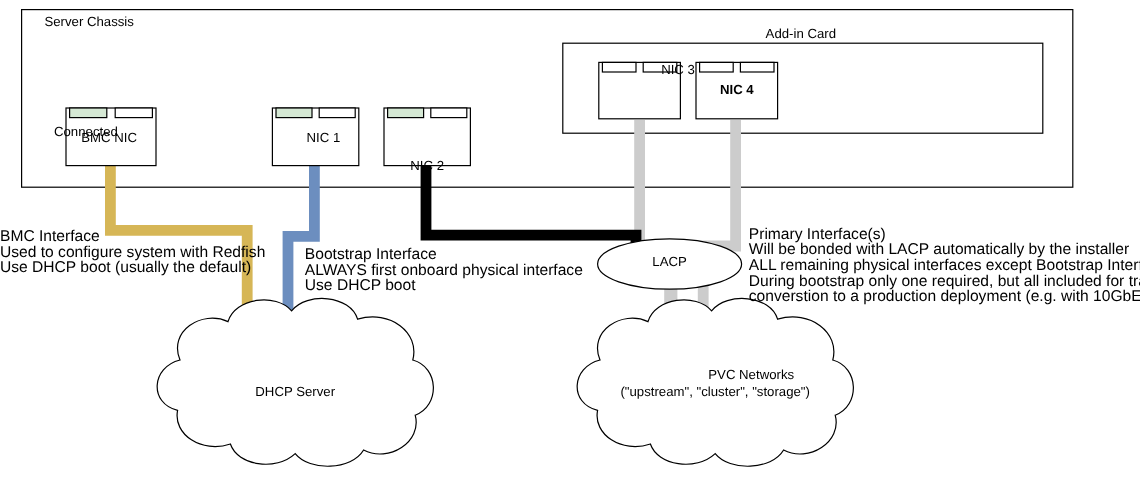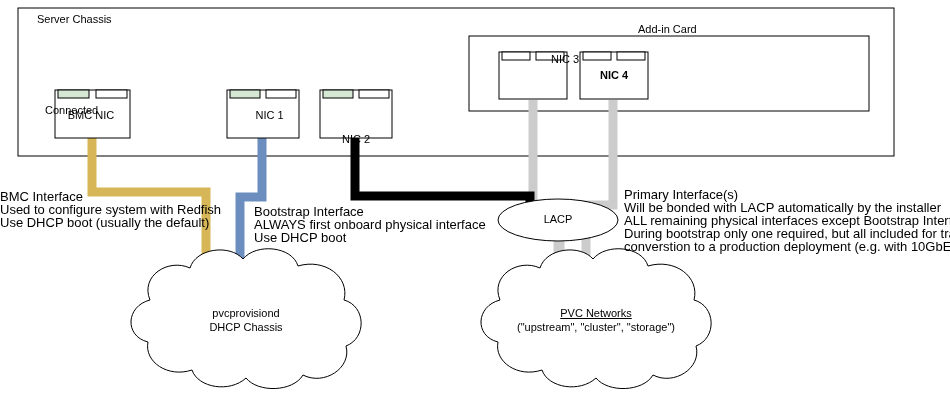--- a/index.html
+++ b/index.html
@@ -138,24 +138,23 @@
   <div class="box-label" style="left:45px; top:74px;margin-top:30px;">Connected</div>
 
   <div class="nic-title" style="left:55px; top:109px; width:72px;">BMC NIC</div>
   <div class="nic-title" style="left:227px; top:109px; width:85px;">NIC 1</div>
   <div class="nic-title" style="left:320px; top:109px; width:72px;margin-top:24px;">NIC 2</div>
   <div class="nic-title" style="left:499px; top:53px; width:68px;margin-left:32px;">NIC 3</div>
   <div class="nic-title" style="left:580px; top:69px; width:68px;font-weight:bold;">NIC 4</div>
 
   <div class="nic-title" style="left:508px; top:213px; width:100px;">LACP</div>
 
-  <div class="cloud-label" style="left:146px; top:306px; width:200px;">pvcprovisiond</div>
-  <div class="cloud-label" style="left:146px; top:320px; width:200px;">DHCP Chassis</div>
+  <div class="cloud-label" style="left:146px; top:320px; width:200px;">DHCP Server</div>
 
-  <div class="cloud-label" style="left:496px; top:306px; width:200px;text-decoration:underline;">PVC Networks</div>
+  <div class="cloud-label" style="left:526px; top:306px; width:200px;">PVC Networks</div>
   <div class="cloud-label" style="left:486px; top:320px; width:220px;">("upstream", "cluster", "storage")</div>
 
   <div class="lbl" style="left:0px; top:190px;">BMC Interface
 Used to configure system with Redfish
 Use DHCP boot (usually the default)</div>
 
   <div class="lbl" style="left:254px; top:205px;">Bootstrap Interface
 ALWAYS first onboard physical interface
 Use DHCP boot</div>
 

